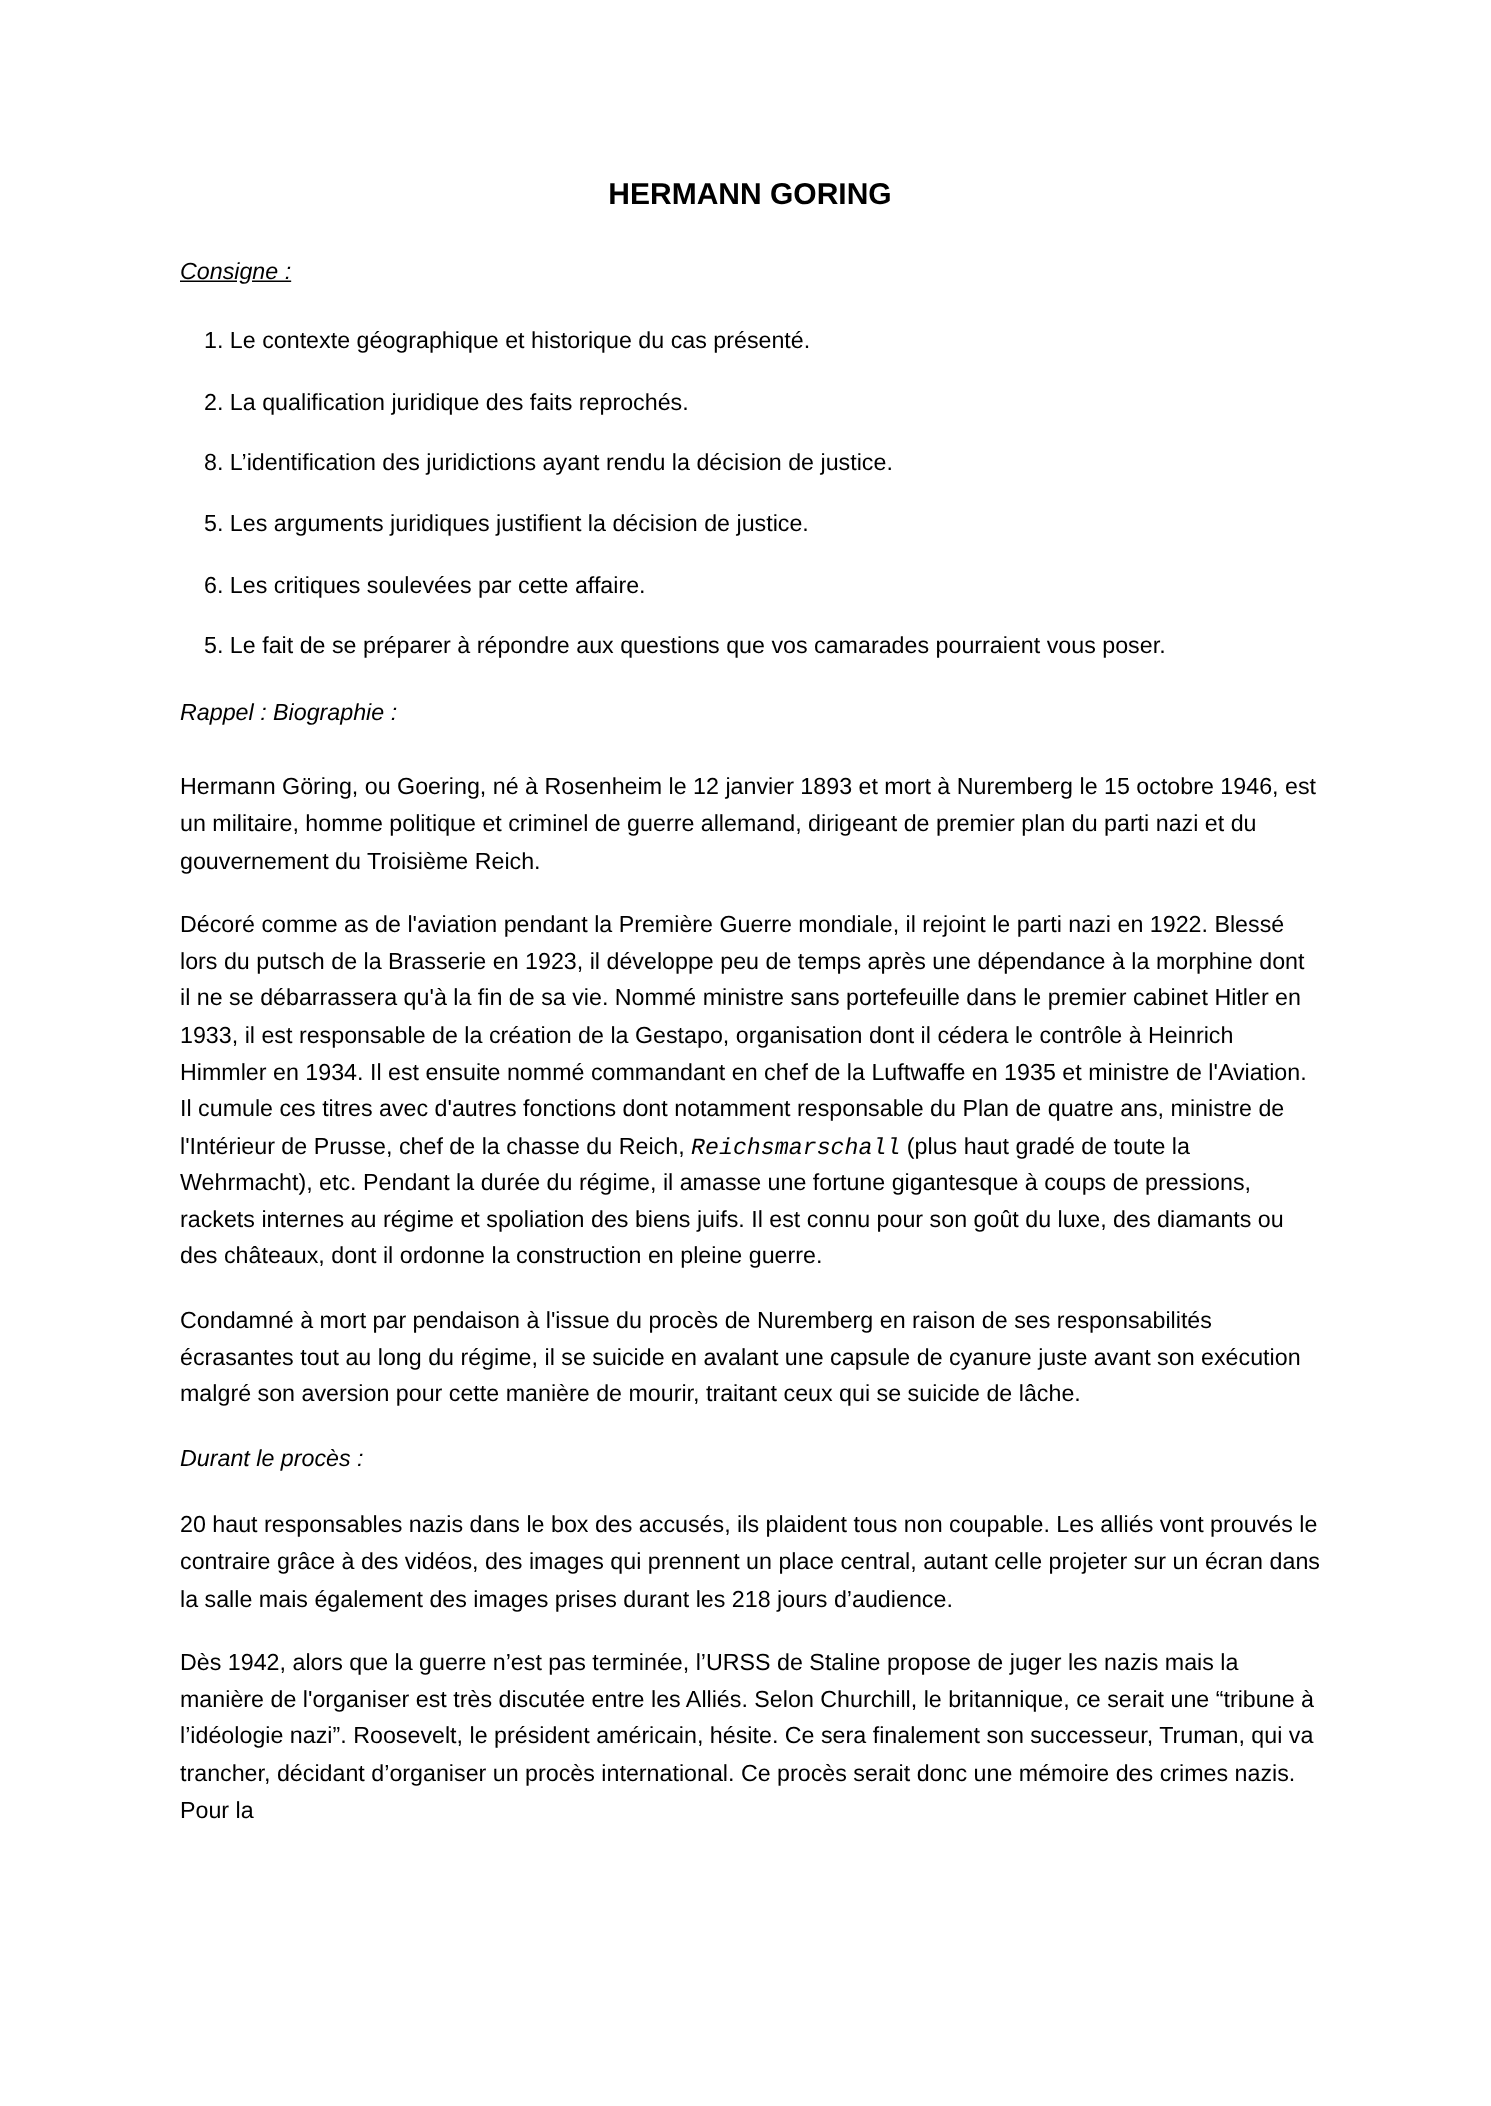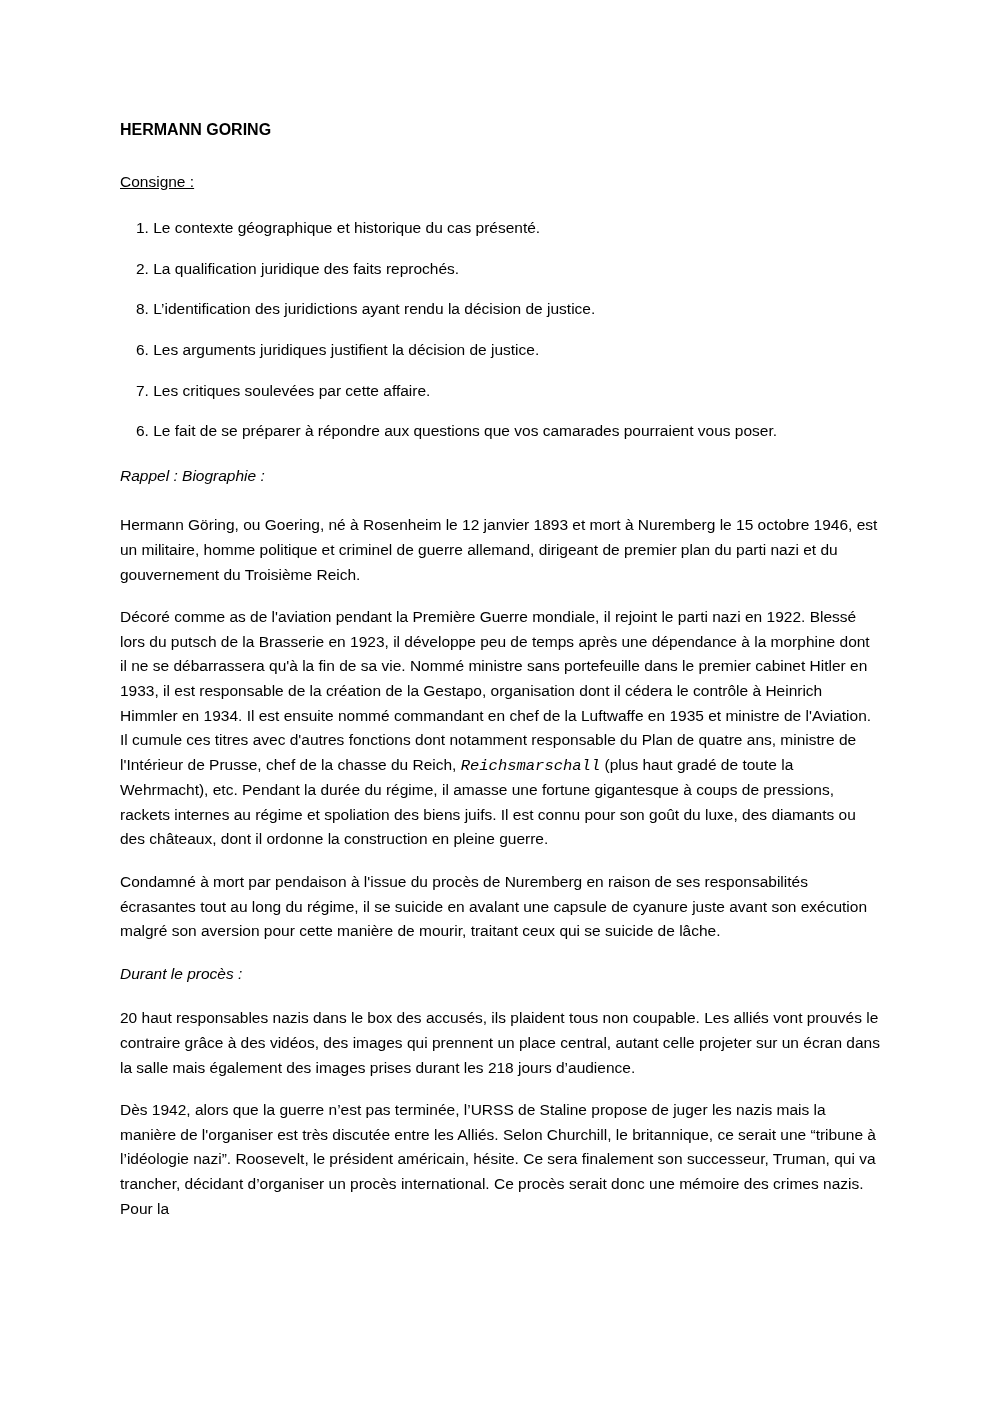--- a/index.html
+++ b/index.html
@@ -14,26 +14,28 @@
     box-sizing: border-box;
     background: #ffffff;
     padding: 118px 114px 40px 120px;
     font-family: "Liberation Sans", sans-serif;
     font-size: 15.5px;
     line-height: 24.6px;
     color: #000000;
     overflow: hidden;
   }
   .doc-title {
-    font-size: 16px;
+    font-size: 20px;
     font-weight: 700;
+    text-align: center;
     margin: 0 0 27px 0;
   }
   .heading-underline {
     margin: 0 0 22px 0;
+    font-style: italic;
   }
   .heading-underline span {
     text-decoration: underline;
   }
   .consigne-list {
     margin: 0 0 20px 0;
   }
   .consigne-item {
     margin: 16px;
   }
@@ -53,23 +55,23 @@
 <div class="page">
 
   <p class="doc-title">HERMANN GORING</p>
 
   <p class="heading-underline"><span>Consigne :</span></p>
 
   <div class="consigne-list">
     <div class="consigne-item">1. Le contexte géographique et historique du cas présenté.</div>
     <div class="consigne-item">2. La qualification juridique des faits reprochés.</div>
     <div class="consigne-item">8. L’identification des juridictions ayant rendu la décision de justice.</div>
-    <div class="consigne-item">6. Les arguments juridiques justifient la décision de justice.</div>
-    <div class="consigne-item">7. Les critiques soulevées par cette affaire.</div>
-    <div class="consigne-item">6. Le fait de se préparer à répondre aux questions que vos camarades pourraient vous poser.</div>
+    <div class="consigne-item">5. Les arguments juridiques justifient la décision de justice.</div>
+    <div class="consigne-item">6. Les critiques soulevées par cette affaire.</div>
+    <div class="consigne-item">5. Le fait de se préparer à répondre aux questions que vos camarades pourraient vous poser.</div>
   </div>
 
   <p class="section-heading mb-11">Rappel : Biographie :</p>
 
   <p class="body-para">Hermann Göring, ou Goering, né à Rosenheim le 12 janvier 1893 et mort à Nuremberg le 15 octobre 1946, est un militaire, homme politique et criminel de guerre allemand, dirigeant de premier plan du parti nazi et du gouvernement du Troisième Reich.</p>
 
   <p class="body-para"><span>Décoré comme as de l'aviation pendant la Première Guerre mondiale, il rejoint le parti nazi en 1922. Blessé lors du putsch de la Brasserie en 1923, il développe peu de temps après une dépendance à la morphine dont il ne se débarrassera qu'à la fin de sa vie. Nommé ministre sans portefeuille dans le premier cabinet Hitler en 1933, il est responsable de la création de la Gestapo, organisation dont il cédera le contrôle à Heinrich Himmler en 1934. Il est ensuite nommé commandant en chef de la Luftwaffe en 1935 et ministre de l'Aviation. Il cumule ces titres avec d'autres fonctions dont notamment responsable du Plan de quatre ans, ministre de l'Intérieur de Prusse, chef de la chasse du Reich, </span><span class="italic">Reichsmarschall</span><span> (plus haut gradé de toute la Wehrmacht), etc. Pendant la durée du régime, il amasse une fortune gigantesque à coups de pressions, rackets internes au régime et spoliation des biens juifs. Il est connu pour son goût du luxe, des diamants ou des châteaux, dont il ordonne la construction en pleine guerre.</span></p>
 
   <p class="body-para">Condamné à mort par pendaison à l'issue du procès de Nuremberg en raison de ses responsabilités écrasantes tout au long du régime, il se suicide en avalant une capsule de cyanure juste avant son exécution malgré son aversion pour cette manière de mourir, traitant ceux qui se suicide de lâche.</p>
 

